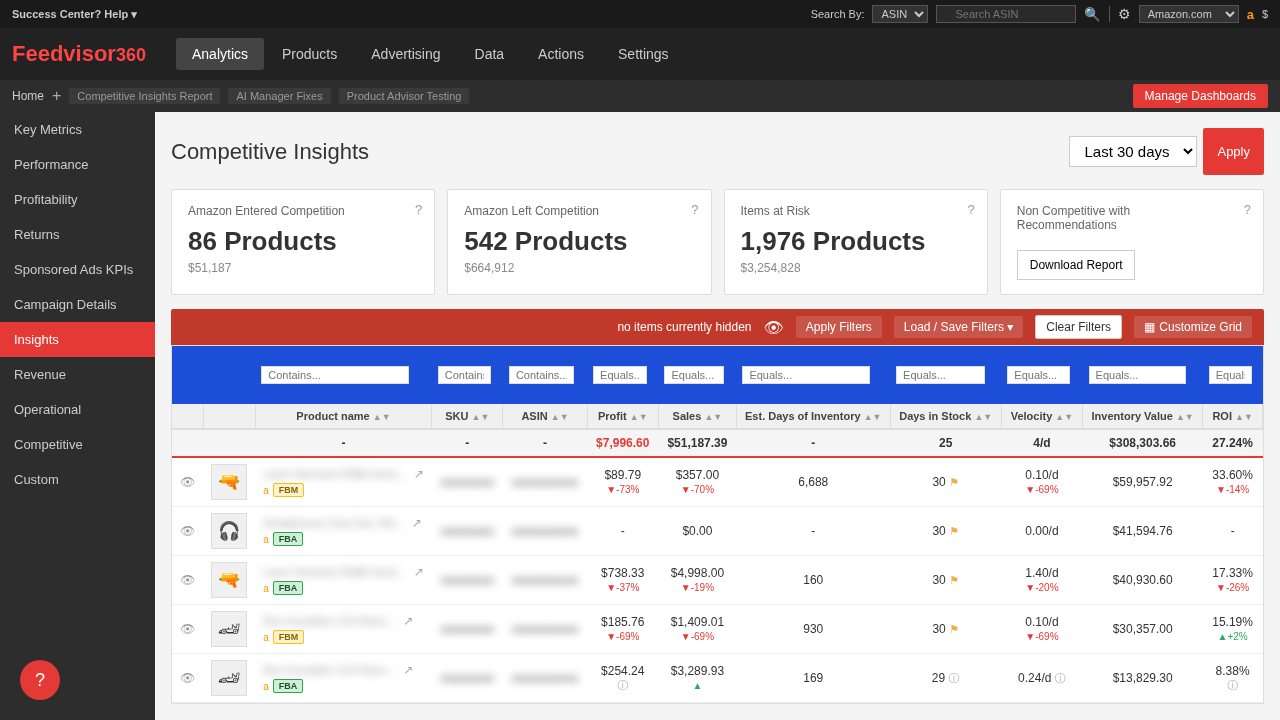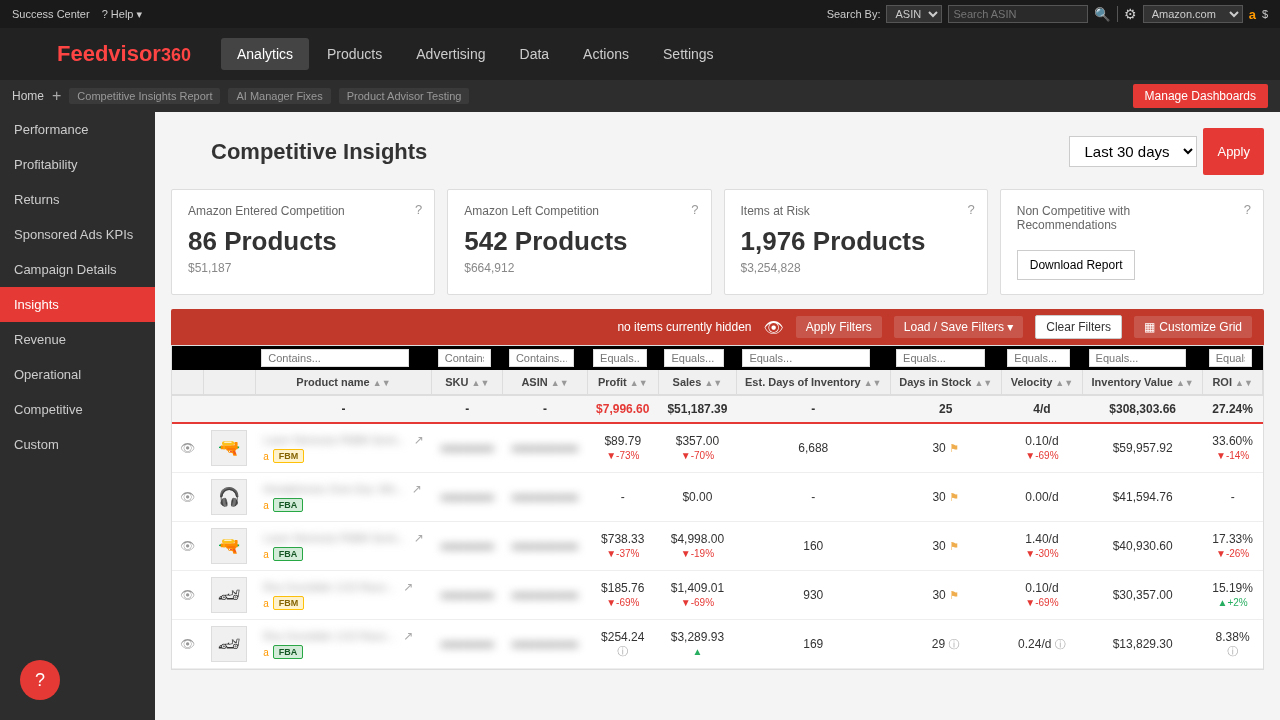--- a/index.html
+++ b/index.html
@@ -1,31 +1,31 @@
 <!DOCTYPE html>
 <html><head>
   <meta charset="utf-8">
   <style>
     * { margin: 0; padding: 0; box-sizing: border-box; }
     body { font-family: Arial, sans-serif; font-size: 13px; background: #f4f4f4; color: #333; width: 1280px; min-height: 720px; overflow: hidden; }
 
     
     .top-bar { background: #1a1a1a; color: #ccc; height: 28px; display: flex; align-items: center; justify-content: space-between; padding: 0 12px; font-size: 11px; }
-    .top-bar-left { display: flex; gap: 12px; align-items: flex-start; }
+    .top-bar-left { display: flex; gap: 0; align-items: flex-start; font-weight: bold; }
     .top-bar-right { display: flex; gap: 8px; align-items: center; }
-    .search-bar { display: flex; align-items: center; gap: 6px; }
+    .search-bar { display: flex; align-items: center; }
     .search-bar select { background: #333; color: #ccc; border: 1px solid #555; font-size: 11px; padding: 1px 4px; }
-    .search-bar input { background: #2a2a2a; color: #ccc; border: 1px solid #555; padding: 2px 4px; font-size: 11px; width: 140px; }
+    .search-bar input { background: #2a2a2a; color: #ccc; border: 1px solid #555; padding: 2px 18px; font-size: 11px; width: 140px; }
     .search-icon-btn { background: none; border: none; color: #ccc; cursor: pointer; }
     .gear-btn { background: none; border: none; color: #ccc; cursor: pointer; font-size: 14px; }
     .amazon-selector { background: #333; color: #ccc; border: 1px solid #555; font-size: 11px; padding: 1px 4px; min-width: 100px; }
 
     
     .header { background: #222; display: flex; align-items: center; padding: 0 12px; height: 52px; }
-    .logo { color: white; font-size: 22px; font-weight: bold; margin-right: 30px; margin-left: 45px; }
+    .logo { color: white; font-size: 22px; font-weight: bold; margin-right: 30px; }
     .logo span.feed { color: #ff4444; }
     .logo span.three60 { color: #ff4444; font-size: 18px; }
     .main-nav { display: flex; gap: 2px; }
     .nav-item { color: #ccc; padding: 8px 16px; cursor: pointer; font-size: 14px; border-radius: 3px; }
     .nav-item.active { background: #444; color: white; }
 
     
     .breadcrumb-bar { background: #2d2d2d; display: flex; align-items: center; padding: 0 12px; height: 32px; gap: 8px; }
     .breadcrumb-home { color: #ccc; cursor: pointer; font-size: 12px; }
     .breadcrumb-add { color: #aaa; cursor: pointer; font-size: 16px; }
@@ -39,21 +39,21 @@
     
     .sidebar { width: 155px; background: #2d2d2d; color: #ccc; flex-shrink: 0; overflow-y: auto; }
     .sidebar-item { padding: 10px 14px; cursor: pointer; font-size: 13px; }
     .sidebar-item.active { background: #e53935; color: white; }
 
     
     .main-content { flex: 1; background: #f4f4f4; overflow-y: auto; padding: 16px; }
 
     
     .page-header { display: flex; align-items: center; justify-content: space-between; margin-bottom: 14px; }
-    .page-title { font-size: 22px; font-weight: bold; color: #333; margin-left: 40px; }
+    .page-title { font-size: 22px; font-weight: normal; color: #333; }
     .date-filter { display: flex; gap: 6px; align-items: center; }
     .date-select { border: 1px solid #ccc; padding: 5px 10px; background: white; font-size: 15px; }
     .apply-btn { background: #e53935; color: white; border: none; padding: 16px 14px; font-size: 13px; cursor: pointer; border-radius: 2px; }
 
     
     .metric-cards { display: grid; grid-template-columns: repeat(4, 1fr); gap: 12px; margin-bottom: 14px; }
     .metric-card { background: white; border: 1px solid #ddd; padding: 14px 16px; border-radius: 2px; position: relative; }
     .metric-card-title { font-size: 12px; color: #666; margin-bottom: 8px; padding-right: 20px; }
     .metric-card-value { font-size: 26px; font-weight: bold; color: #333; margin-bottom: 4px; }
     .metric-card-sub { font-size: 12px; color: #888; }
@@ -64,21 +64,21 @@
     .filter-bar { background: #c0392b; color: white; display: flex; align-items: center; padding: 6px 12px; gap: 12px; border-radius: 2px 2px 0 0; margin-bottom: 0; font-size: 12px; }
     .filter-bar-text { flex: 1; text-align: right; }
     .eye-icon { font-size: 16px; cursor: pointer; }
     .filter-btn { background: rgba(255,255,255,0.15); border: none; color: white; padding: 4px 10px; font-size: 12px; cursor: pointer; border-radius: 2px; }
     .filter-btn-outline { background: white; border: 1px solid #ccc; color: #333; padding: 4px 10px; font-size: 12px; cursor: pointer; border-radius: 2px; }
     .customize-btn { background: rgba(255,255,255,0.15); border: none; color: white; padding: 4px 10px; font-size: 12px; cursor: pointer; border-radius: 2px; display: flex; align-items: center; gap: 4px; }
 
     
     .table-wrapper { background: white; border: 1px solid #ddd; overflow-x: auto; }
     .data-table { width: 100%; border-collapse: collapse; font-size: 12px; }
-    .filter-row td { background: #000000; padding: 3px 6px; }
+    .filter-row td { background: #1d4ed8; padding: 20px 6px; }
     .filter-row input { border: 1px solid #ddd; padding: 2px 6px; font-size: 11px; width: 90%; background: white; }
     .header-row th { background: #f0f0f0; border-bottom: 2px solid #ddd; border-right: 1px solid #ddd; padding: 6px 8px; text-align: center; font-size: 11px; font-weight: bold; color: #444; white-space: nowrap; cursor: pointer; }
     .sort-icons { color: #999; font-size: 9px; }
     .total-row td { background: #f5f5f5; font-weight: bold; text-align: center; border-bottom: 2px solid #e53935; padding: 6px 8px; }
     .data-row td { border-bottom: 1px solid #eee; padding: 6px 8px; text-align: center; vertical-align: middle; }
     .product-cell { text-align: left !important; max-width: 180px; }
     .product-name { font-size: 11px; color: #2255aa; overflow: hidden; text-overflow: ellipsis; white-space: nowrap; max-width: 160px; cursor: pointer; }
     .product-badges { display: flex; gap: 4px; margin-top: 2px; align-items: center; }
     .badge { font-size: 9px; padding: 1px 5px; border-radius: 2px; font-weight: bold; }
     .badge-fbm { background: #fff3cd; color: #856404; border: 1px solid #ffc107; }
@@ -147,20 +147,21 @@
   <span class="breadcrumb-tab">Competitive Insights Report</span>
   <span class="breadcrumb-tab">AI Manager Fixes</span>
   <span class="breadcrumb-tab">Product Advisor Testing</span>
   <div class="breadcrumb-spacer"></div>
   <button class="manage-dashboards-btn">Manage Dashboards</button>
 </div>
 
 <div class="app-body">
 
   <div class="sidebar">
+    <div class="sidebar-item">Key Metrics</div>
     <div class="sidebar-item">Performance</div>
     <div class="sidebar-item">Profitability</div>
     <div class="sidebar-item">Returns</div>
     <div class="sidebar-item">Sponsored Ads KPIs</div>
     <div class="sidebar-item">Campaign Details</div>
     <div class="sidebar-item active">Insights</div>
     <div class="sidebar-item">Revenue</div>
     <div class="sidebar-item">Operational</div>
     <div class="sidebar-item">Competitive</div>
     <div class="sidebar-item">Custom</div>
@@ -395,21 +396,21 @@
               <span>$4,998.00</span>
               <span class="down-red"> ▼<span>-19%</span></span>
             </td>
             <td>160</td>
             <td>
               <span>30</span>
               <span class="warning-icon">⚑</span>
             </td>
             <td>
               <span>1.40/d</span>
-              <span class="down-red"> ▼<span>-30%</span></span>
+              <span class="down-red"> ▼<span>-20%</span></span>
             </td>
             <td>$40,930.60</td>
             <td>
               <span>17.33%</span>
               <span class="down-red"> ▼<span>-26%</span></span>
             </td>
           </tr>
 
           <tr class="data-row">
             <td class="eye-cell">👁</td>

